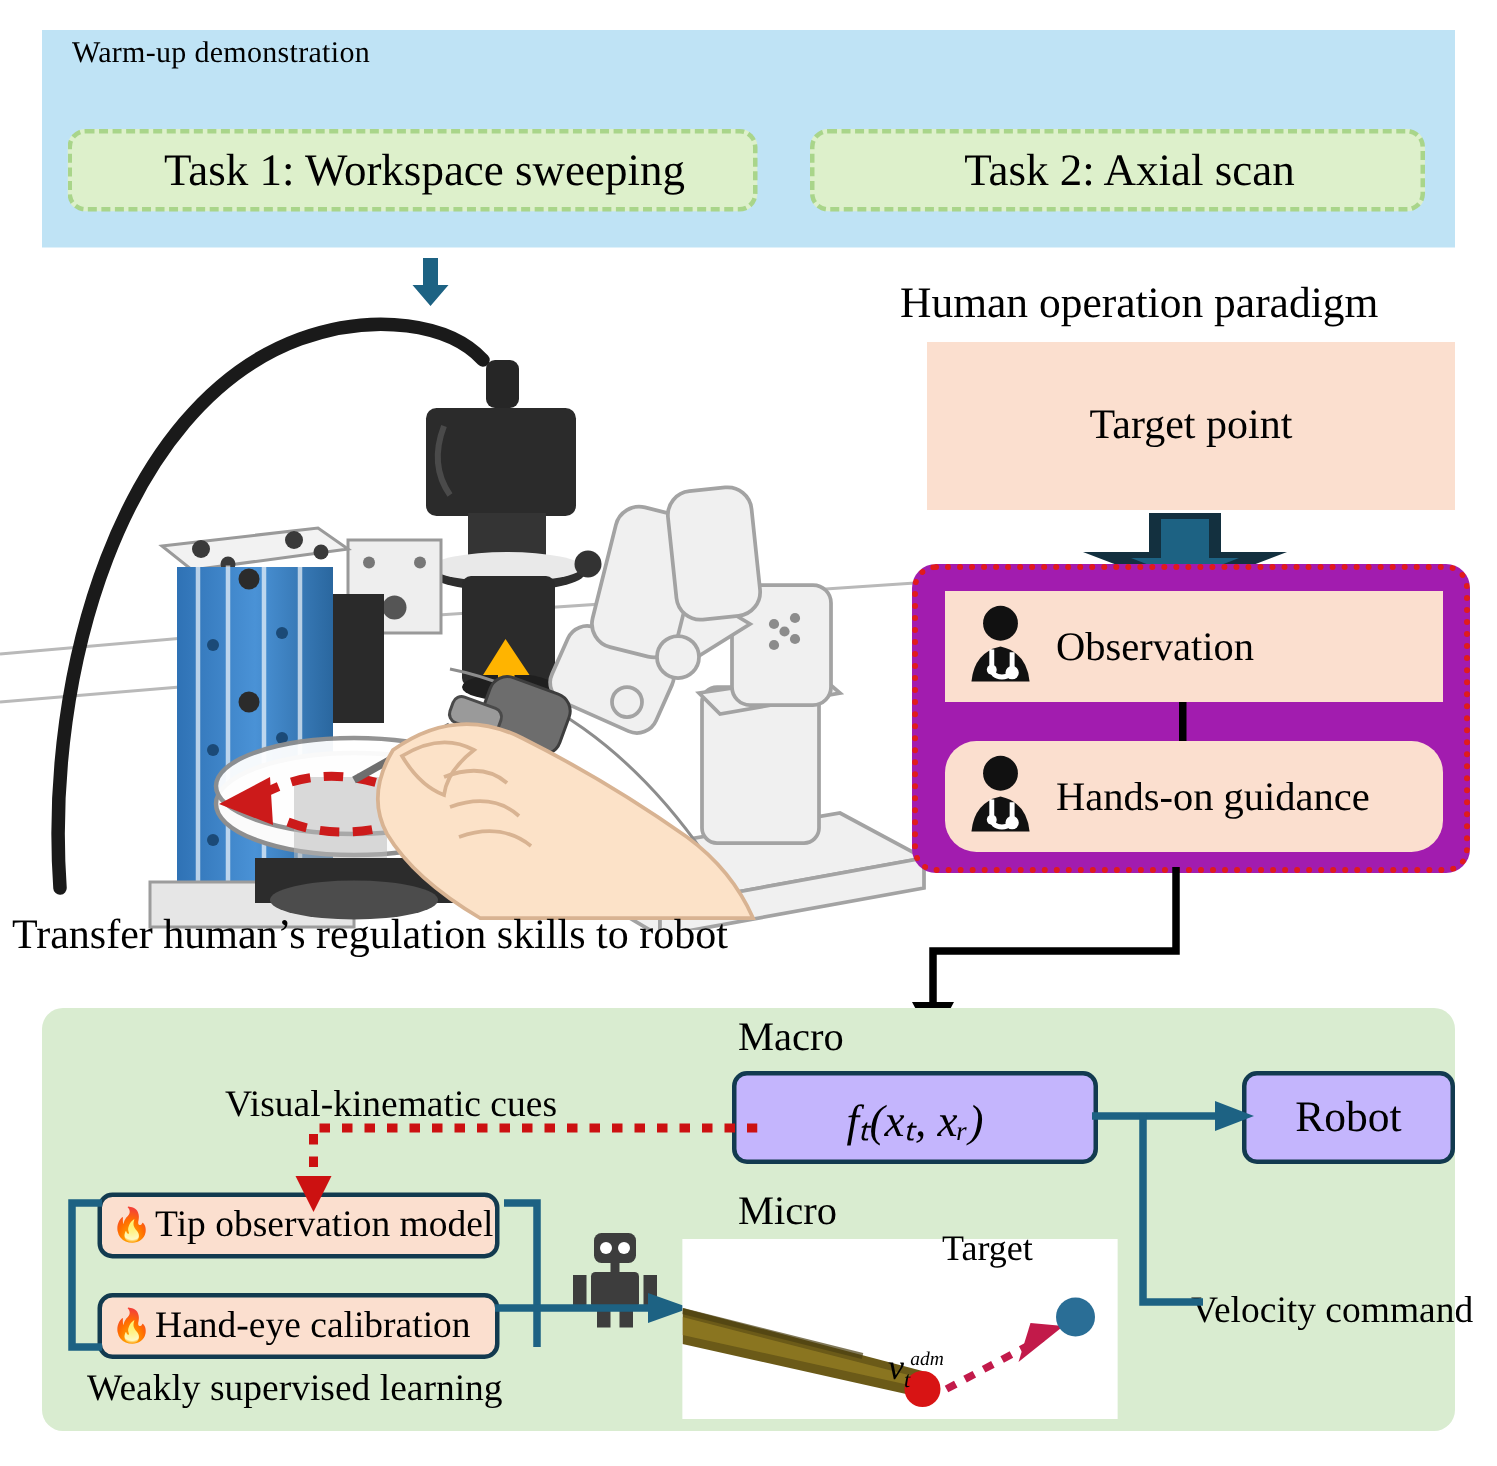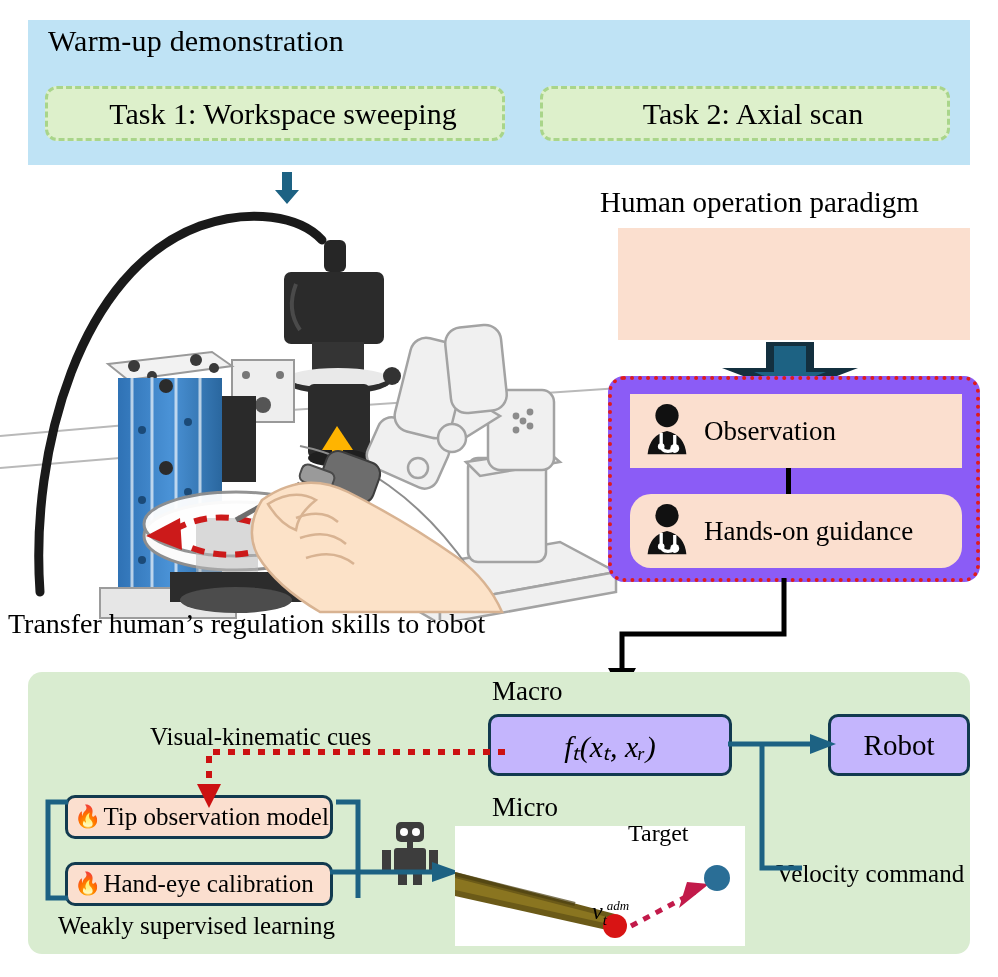--- a/index.html
+++ b/index.html
@@ -3,37 +3,37 @@
 <meta charset="utf-8">
 <style>
   html,body{margin:0;padding:0;background:#ffffff;}
   body{width:998px;height:977px;position:relative;overflow:hidden;
        font-family:"Liberation Serif","DejaVu Serif",serif;color:#000;}
   .abs{position:absolute;}
   .ctr{display:flex;align-items:center;justify-content:center;text-align:center;}
 
   
   #warmup-banner{left:28px;top:20px;width:942px;height:145px;background:#bfe3f5;}
-  #warmup-title{left:48px;top:24px;font-size:30px;letter-spacing:.2px;}
+  #warmup-title{left:48px;top:24px;font-size:20px;letter-spacing:.2px;}
   .task-box{height:55px;background:#ddf0cb;border:3px dashed #a9d58a;border-radius:12px;
             font-size:30px;box-sizing:border-box;padding-left:16px;}
   #task-1{left:45px;top:86px;width:460px;}
   #task-2{left:540px;top:86px;width:410px;}
 
   
   #warmup-flow-arrow{left:273px;top:172px;width:28px;height:32px;}
 
   
   #human-paradigm-title{left:600px;top:186px;font-size:29px;}
   #target-point-box{left:618px;top:228px;width:352px;height:112px;background:#fbdfcf;
                     flex-direction:column;font-size:28px;line-height:1.22;}
   #target-point-box .it{font-style:italic;}
   #paradigm-big-arrow{left:722px;top:342px;width:136px;height:52px;}
 
-  #hitl-box{left:608px;top:376px;width:372px;height:206px;background:#8b5cf6;
+  #hitl-box{left:608px;top:376px;width:372px;height:206px;background:#a21caf;
             border:4px dotted #e01b1b;border-radius:16px;box-sizing:border-box;}
   .role-row{position:absolute;left:18px;width:332px;height:74px;background:#fbdfcf;
             display:flex;align-items:center;}
   #role-observation{top:14px;}
   #role-guidance{top:114px;border-radius:21px;}
   .role-icon{width:62px;height:62px;margin-left:6px;flex:0 0 auto;}
   .role-label{font-size:27px;margin-left:6px;}
   #hitl-connector{position:absolute;left:174px;top:88px;width:5px;height:26px;background:#000;}
 
   
@@ -53,21 +53,21 @@
   #macro-box{left:488px;top:714px;width:244px;height:62px;font-size:30px;}
   #robot-box{left:828px;top:714px;width:142px;height:62px;font-size:29px;}
 
   .peach-box{background:#fbdfcf;border:3px solid #123a4f;border-radius:10px;box-sizing:border-box;
              display:flex;align-items:center;font-size:25px;}
   #tip-model-box{left:65px;top:795px;width:268px;height:44px;}
   #handeye-box{left:65px;top:862px;width:268px;height:44px;}
   .flame{font-size:22px;margin:0 2px 0 6px;}
 
   #weak-sup-label{left:58px;top:912px;font-size:25px;}
-  #velocity-label{left:776px;top:860px;font-size:25px;}
+  #velocity-label{left:794px;top:860px;font-size:25px;}
 
   #visual-cues-label{left:150px;top:723px;font-size:25px;}
   #visual-cues-arrow{left:195px;top:746px;width:310px;height:62px;}
 
   #robot-glyph{left:380px;top:820px;width:60px;height:66px;}
   #learn-bracket{left:22px;top:790px;width:340px;height:122px;}
   #micro-feed-arrow{left:330px;top:860px;width:130px;height:24px;}
   #macro-robot-link{left:728px;top:730px;width:108px;height:30px;}
   #velocity-bracket{left:740px;top:742px;width:90px;height:148px;}
 
@@ -199,20 +199,21 @@
   <g fill="none" stroke="#d8b392" stroke-width="2.5">
     <path d="M296 318 q26 -10 42 4"></path>
     <path d="M300 338 q28 -10 46 6"></path>
     <path d="M306 358 q28 -10 48 6"></path>
   </g>
 </svg>
 
 <div class="abs" id="human-paradigm-title">Human operation paradigm</div>
 
 <div class="abs ctr" id="target-point-box">
+  <div>Target point</div>
 </div>
 
 <svg class="abs" id="paradigm-big-arrow" viewBox="0 0 136 52">
   <polygon points="44,0 92,0 92,26 136,26 68,52 0,26 44,26" fill="#13303f"></polygon>
   <polygon points="52,4 84,4 84,30 104,30 68,44 32,30 52,30" fill="#1d6283"></polygon>
 </svg>
 
 <div class="abs" id="hitl-box">
   <div class="role-row" id="role-observation">
     <svg class="role-icon" viewBox="0 0 64 64">

